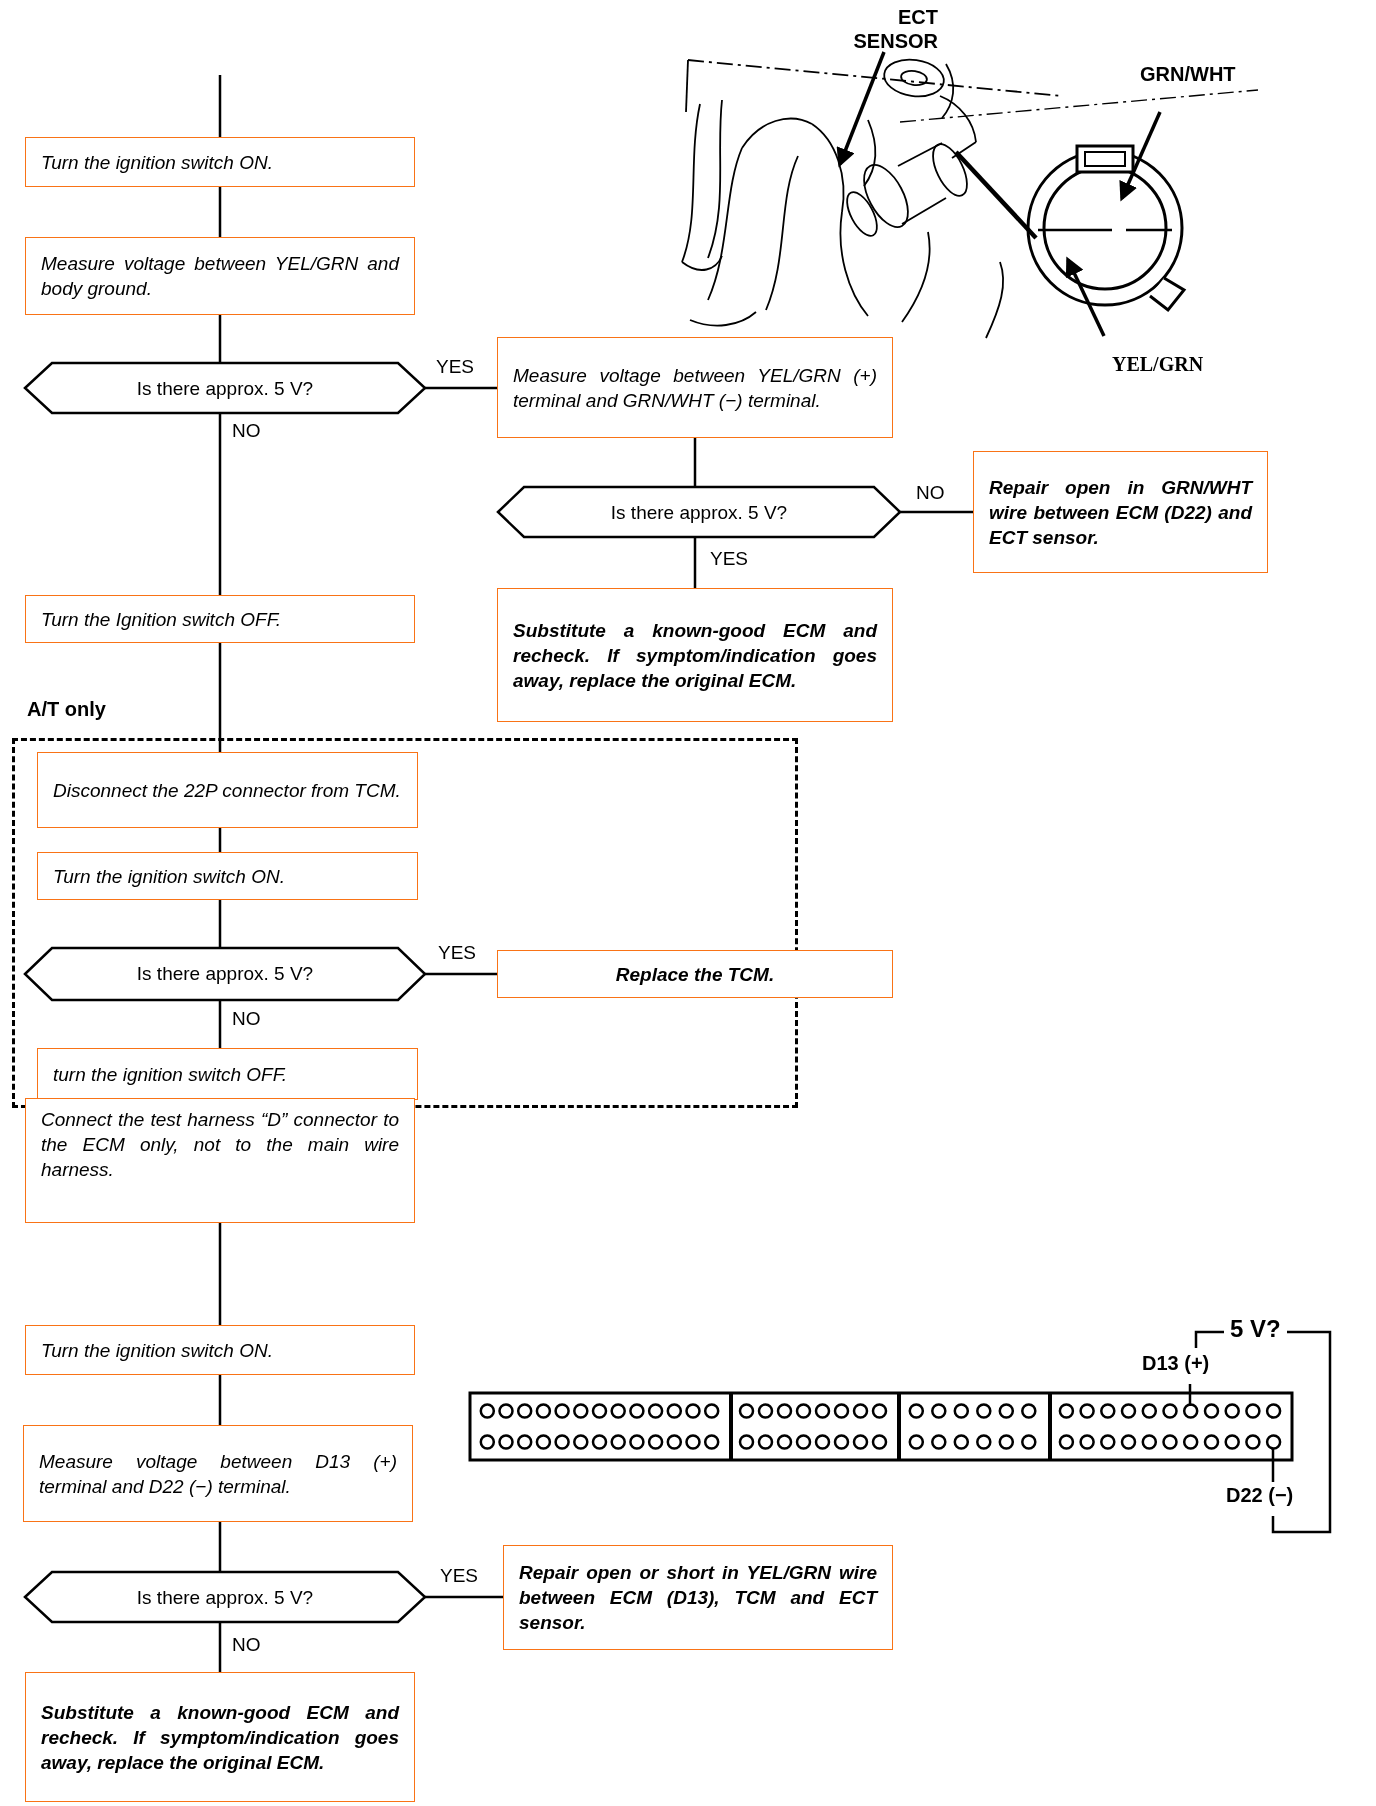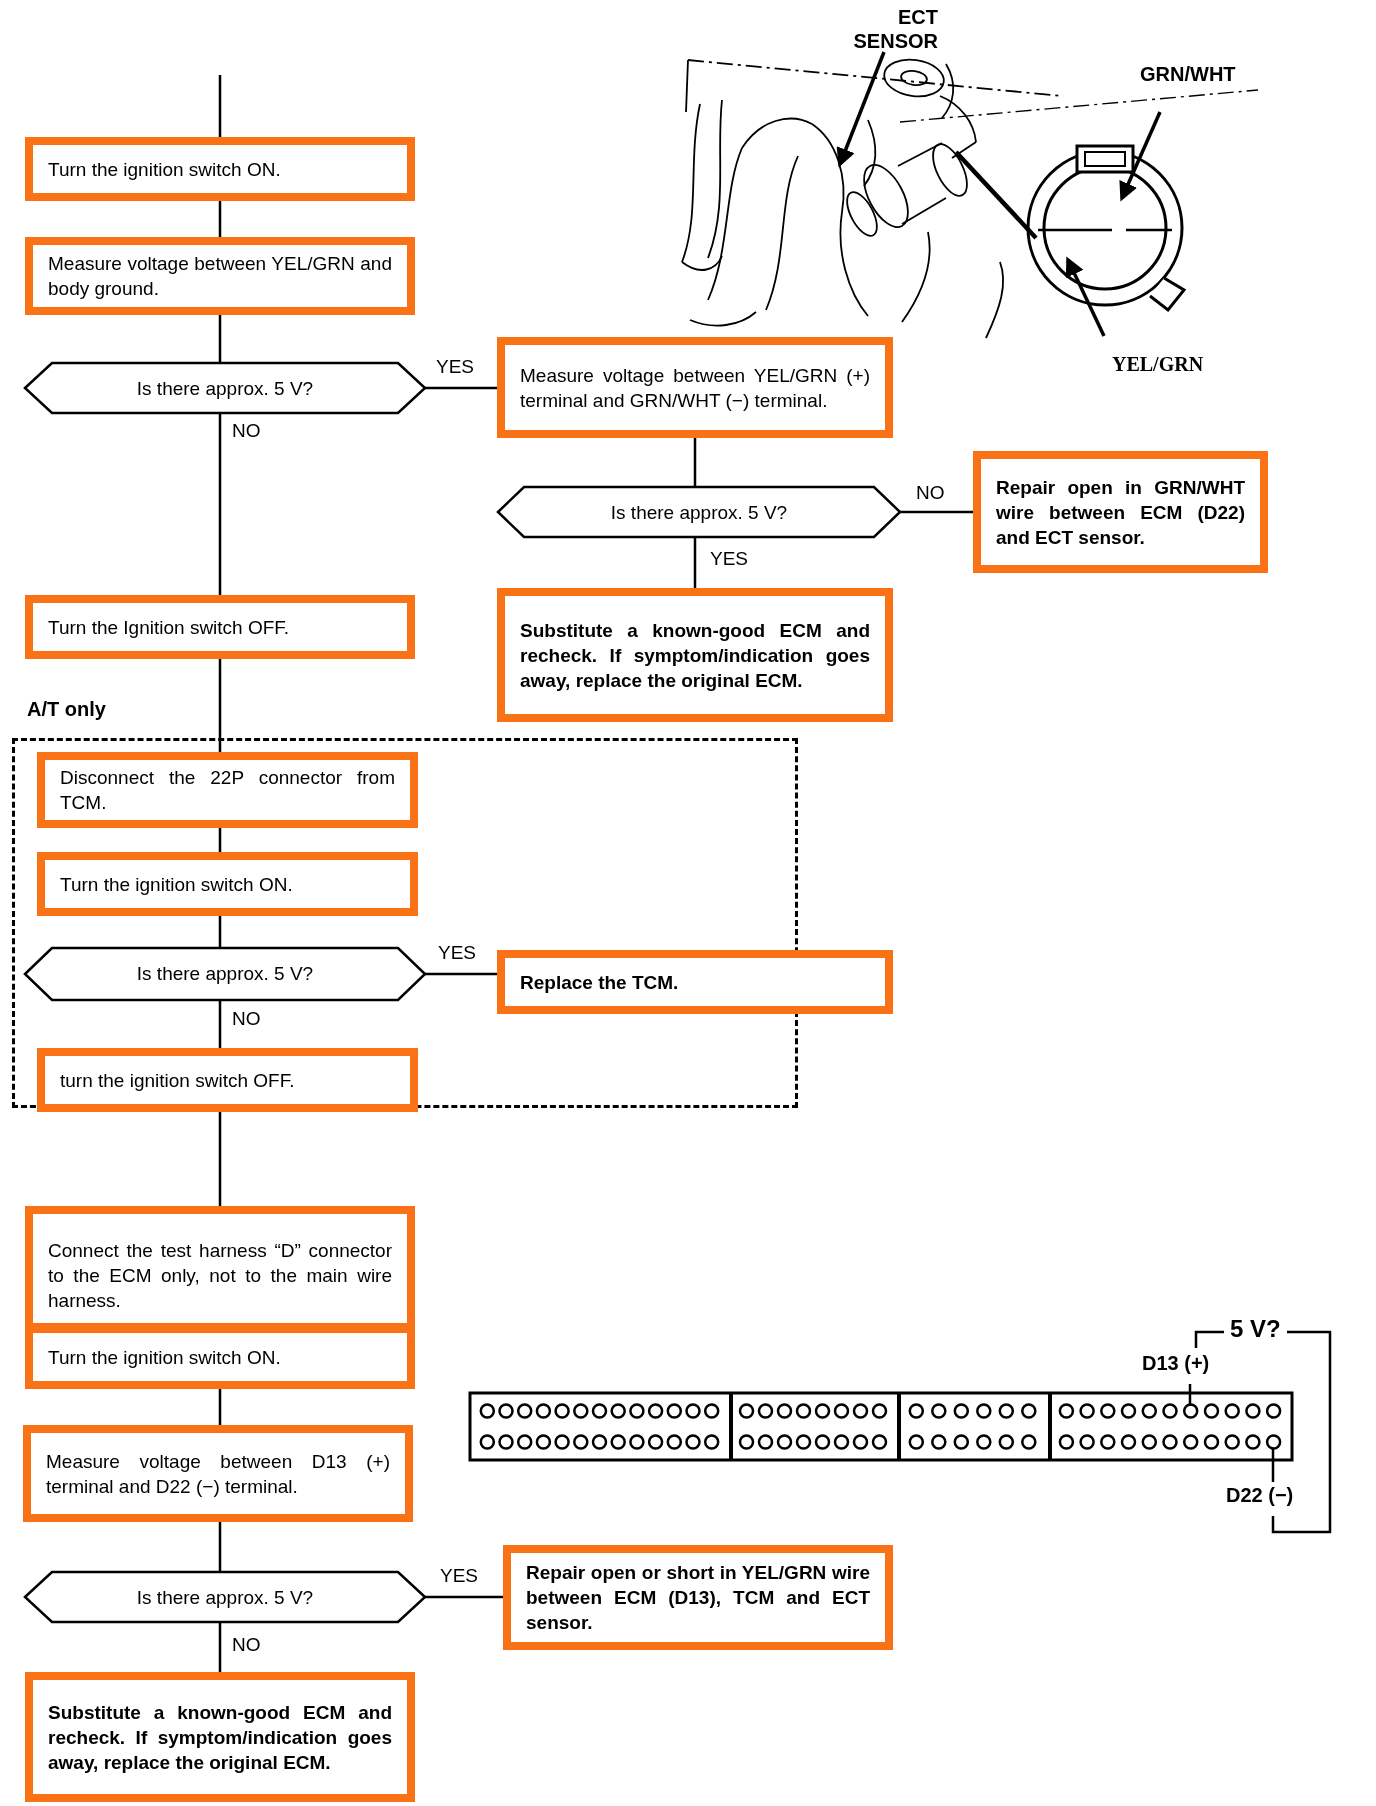--- a/index.html
+++ b/index.html
@@ -7,24 +7,24 @@
     position:relative;
     width:1376px;height:1806px;
     background:#fff;
     font-family:"Liberation Sans", sans-serif;
     color:#000;
     overflow:hidden;
   }
   svg.layer{position:absolute;left:0;top:0;z-index:0;}
   .box{
     position:absolute;z-index:2;
-    background:#fff;border:8px solid #f97316;box-sizing:border-box;
+    background:#fff;border:1px solid #f97316;box-sizing:border-box;
     display:flex;align-items:center;
-    padding:24px 15px;
-    font-size:19px;line-height:25px;color:#000;
+    padding:8px 15px;
+    font-size:19px;line-height:25px;color:#000;font-style:italic;
   }
   .box > span{width:100%;text-align:justify;}
   .box.bold{font-weight:bold;}
   .hextxt{
     position:absolute;z-index:2;
     font-size:19px;line-height:22px;text-align:center;color:#000;
   }
   .lbl{position:absolute;z-index:3;font-size:19px;line-height:22px;color:#000;white-space:pre;}
   .lbl.b{font-weight:bold;}
   .lbl.onwhite{background:#fff;padding:0 6px;}
@@ -229,28 +229,28 @@
 
   <div class="box" style="left:37px;top:752px;width:381px;height:76px;">
     <span>Disconnect the 22P connector from TCM.</span>
   </div>
 
   <div class="box" style="left:37px;top:852px;width:381px;height:48px;">
     <span>Turn the ignition switch ON.</span>
   </div>
 
   <div class="box bold" style="left:497px;top:950px;width:396px;height:48px;">
-    <span style="">Replace the TCM.</span>
+    <span style="text-align:center;">Replace the TCM.</span>
   </div>
 
   <div class="box" style="left:37px;top:1048px;width:381px;height:52px;">
     <span>turn the ignition switch OFF.</span>
   </div>
 
-  <div class="box" style="left:25px;top:1206px;width:390px;height:125px;align-items:flex-start;">
+  <div class="box" style="left:25px;top:1098px;width:390px;height:125px;align-items:flex-start;">
     <span>Connect the test harness “D” connector to the ECM only, not to the main wire harness.</span>
   </div>
 
   <div class="box" style="left:25px;top:1325px;width:390px;height:50px;">
     <span>Turn the ignition switch ON.</span>
   </div>
 
   <div class="box" style="left:23px;top:1425px;width:390px;height:97px;">
     <span>Measure voltage between D13 (+) terminal and D22 (−) terminal.</span>
   </div>

